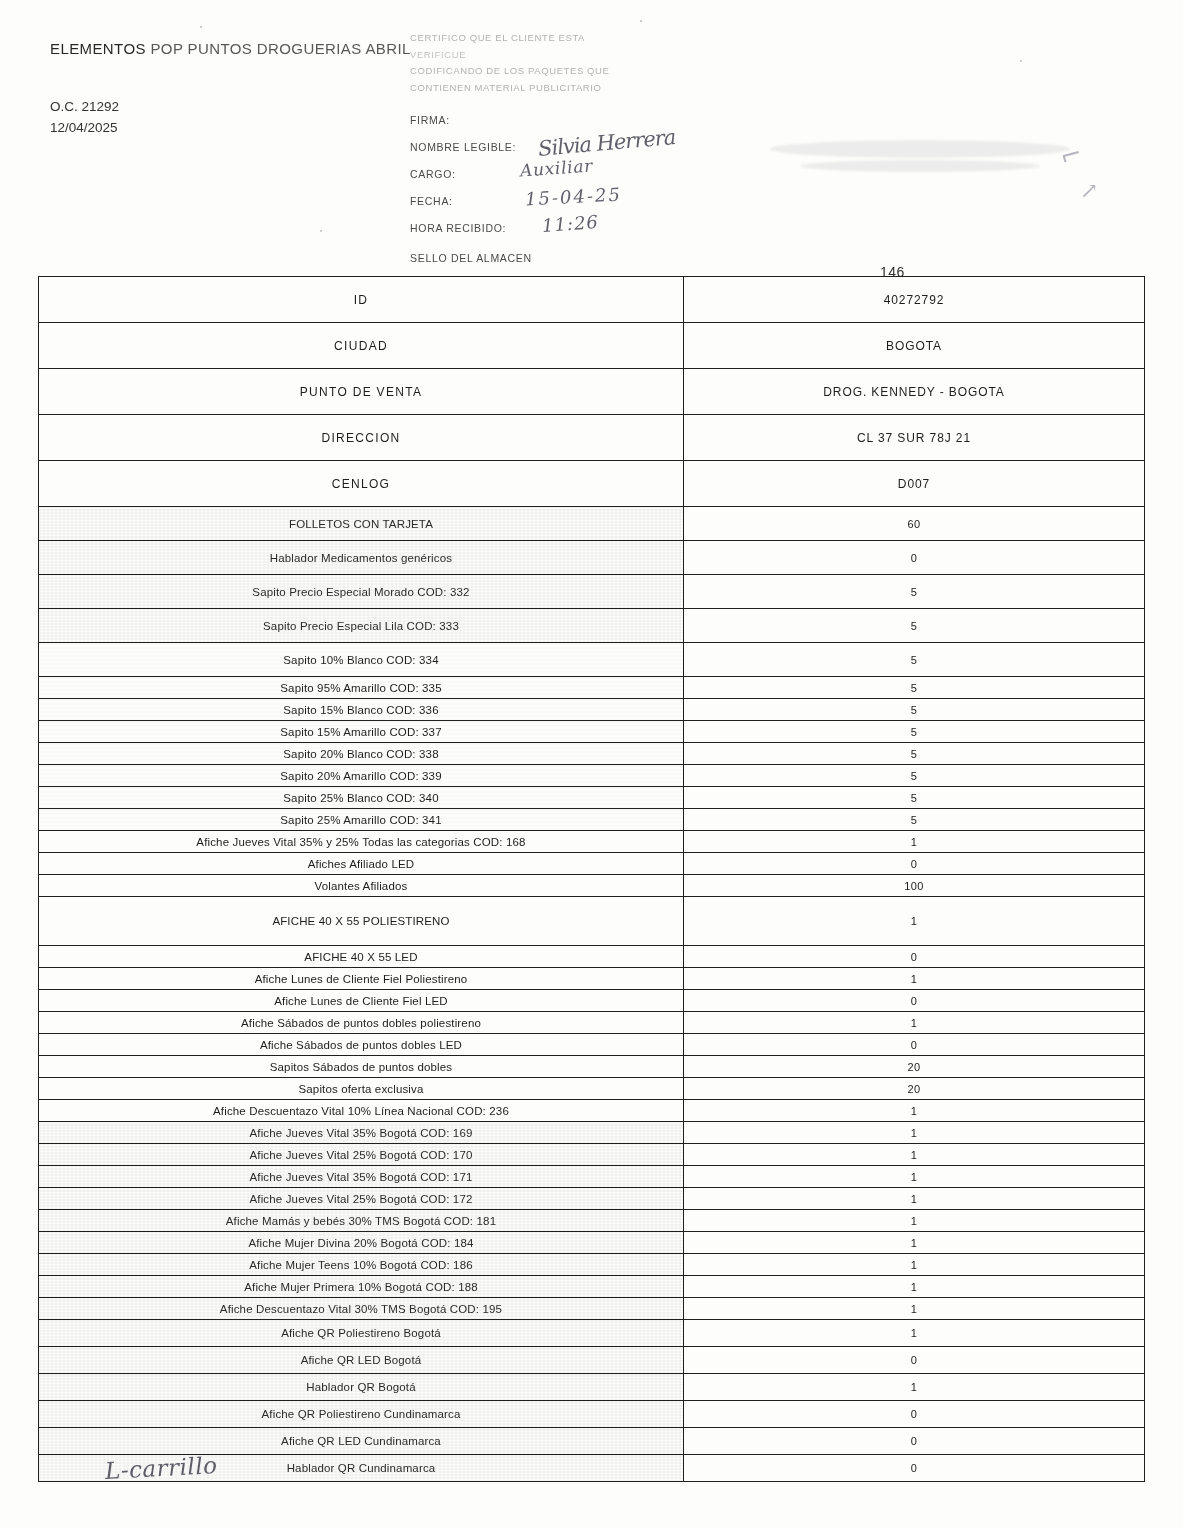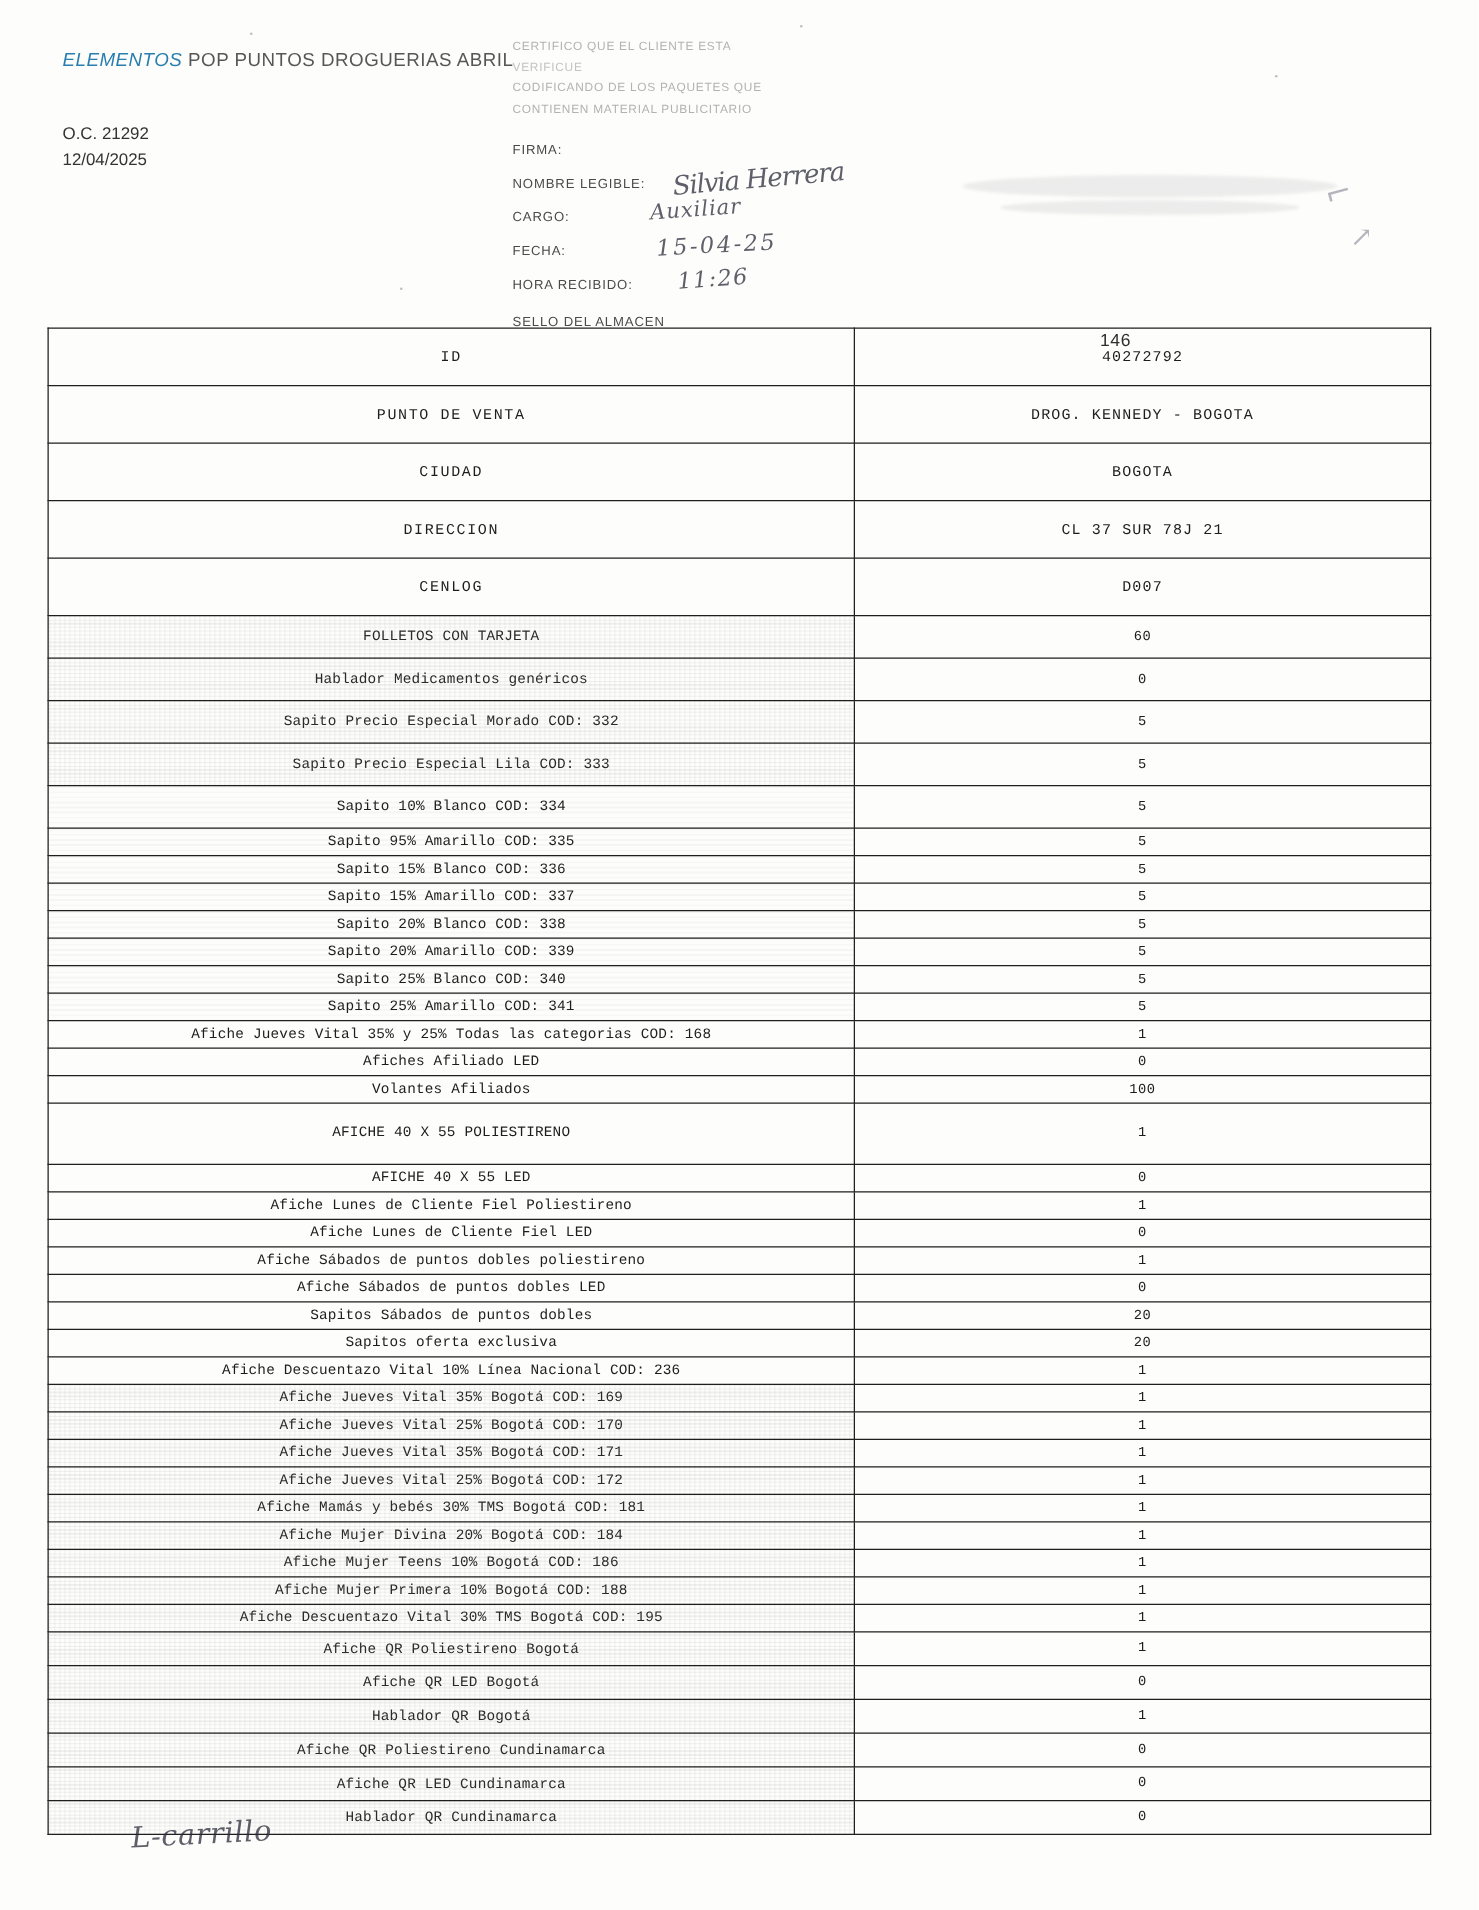--- a/index.html
+++ b/index.html
@@ -30,22 +30,21 @@
     width: 350px;
   }
   .hdr-title {
     font-size: 15px;
     letter-spacing: 0.4px;
     color: #3a3a3a;
     white-space: nowrap;
     opacity: 0.85;
   }
   .hdr-title .faded {
-    color: #0369a1;
-    font-style: italic;
+    color: #000000;
   }
   .hdr-oc {
     margin-top: 40px;
     font-size: 13.5px;
     color: #333;
     line-height: 1.55;
   }
 
   .hdr-right {
     position: absolute;
@@ -140,25 +139,24 @@
     position: absolute;
     font-family: "DejaVu Serif", serif;
     color: #6e6e80;
     opacity: 0.5;
   }
 
   
   table.sheet {
     position: absolute;
     left: 38px;
-    top: 262px;
+    top: 276px;
     width: 1106px;
     border-collapse: collapse;
     table-layout: fixed;
-    font-family: Liberation Mono, monospace;
   }
   table.sheet td {
     border: 1px solid #1f1f1f;
     font-size: 11.5px;
     color: #1d1d1d;
     padding: 0 6px;
     vertical-align: middle;
   }
   col.c-label { width: 645px; }
   col.c-val   { width: 461px; }
@@ -284,26 +282,26 @@
     <colgroup>
         <col class="c-label">
         <col class="c-val">
       </colgroup>
     <tbody>
       <tr class="info">
         <td class="label">ID</td>
         <td class="val">40272792</td>
       </tr>
       <tr class="info">
+        <td class="label">CIUDAD</td>
+        <td class="val">BOGOTA</td>
+      </tr>
+      <tr class="info">
         <td class="label">PUNTO DE VENTA</td>
         <td class="val">DROG. KENNEDY - BOGOTA</td>
-      </tr>
-      <tr class="info">
-        <td class="label">CIUDAD</td>
-        <td class="val">BOGOTA</td>
       </tr>
       <tr class="info">
         <td class="label">DIRECCION</td>
         <td class="val">CL 37 SUR 78J 21</td>
       </tr>
       <tr class="info">
         <td class="label">CENLOG</td>
         <td class="val">D007</td>
       </tr>
 

